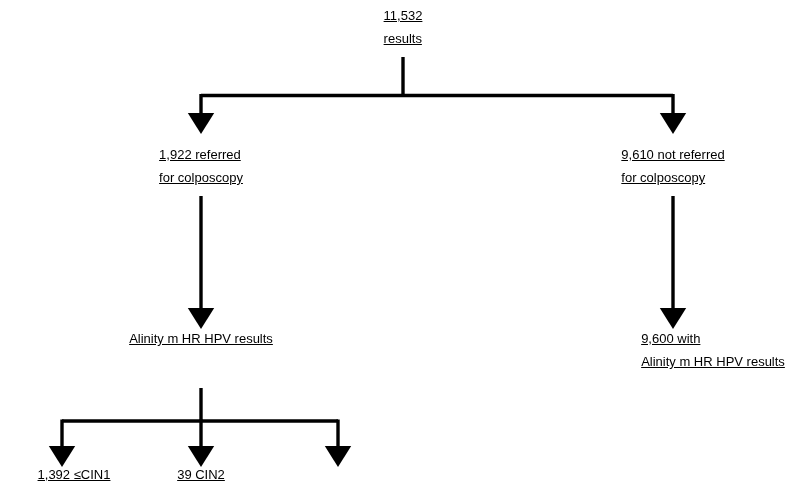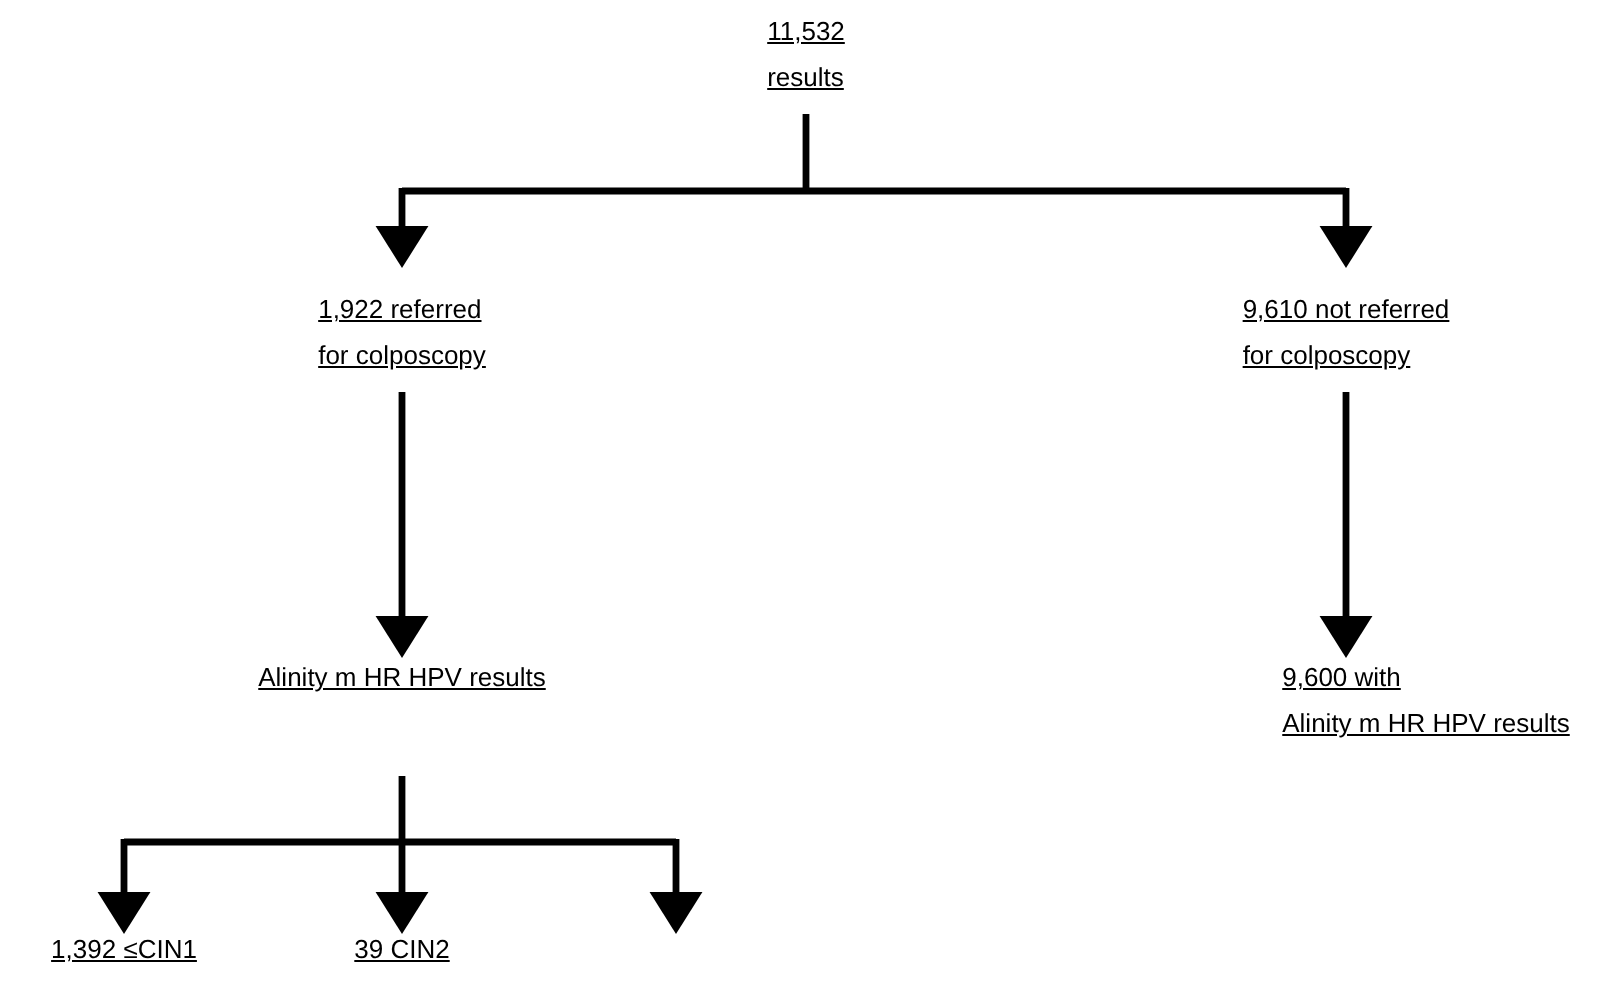--- a/index.html
+++ b/index.html
@@ -92,21 +92,21 @@
 
   <div class="node node-anchor" style="left:201px; top:327px;">
     <span class="line">Alinity m HR HPV results</span>
   </div>
 
   <div class="node node-anchor" style="left:673px; top:327px;margin-left:40px;">
     <span class="line">9,600 with</span>
     <span class="line">Alinity m HR HPV results</span>
   </div>
 
-  <div class="node node-anchor" style="left:62px; top:463px;">
+  <div class="node node-anchor" style="left:74px; top:463px;">
     <span class="line">1,392 ≤CIN1</span>
   </div>
 
   <div class="node node-anchor" style="left:201px; top:463px;">
     <span class="line">39 CIN2</span>
   </div>
 
 
 </div>
 

